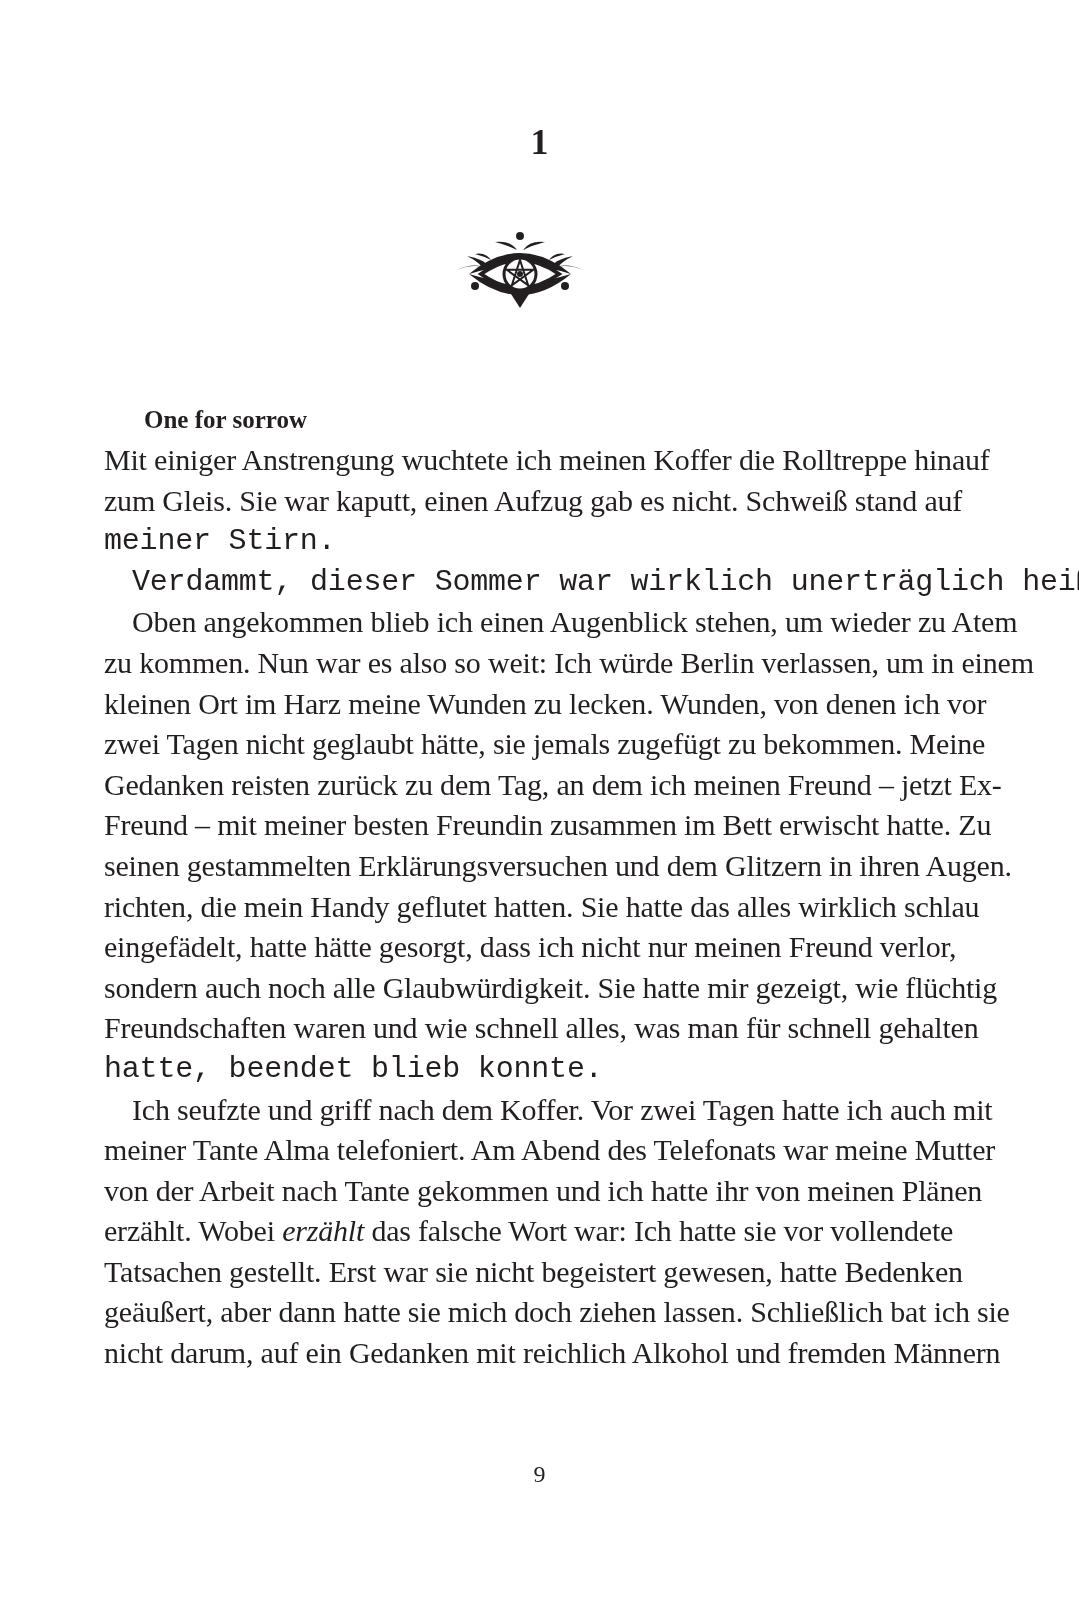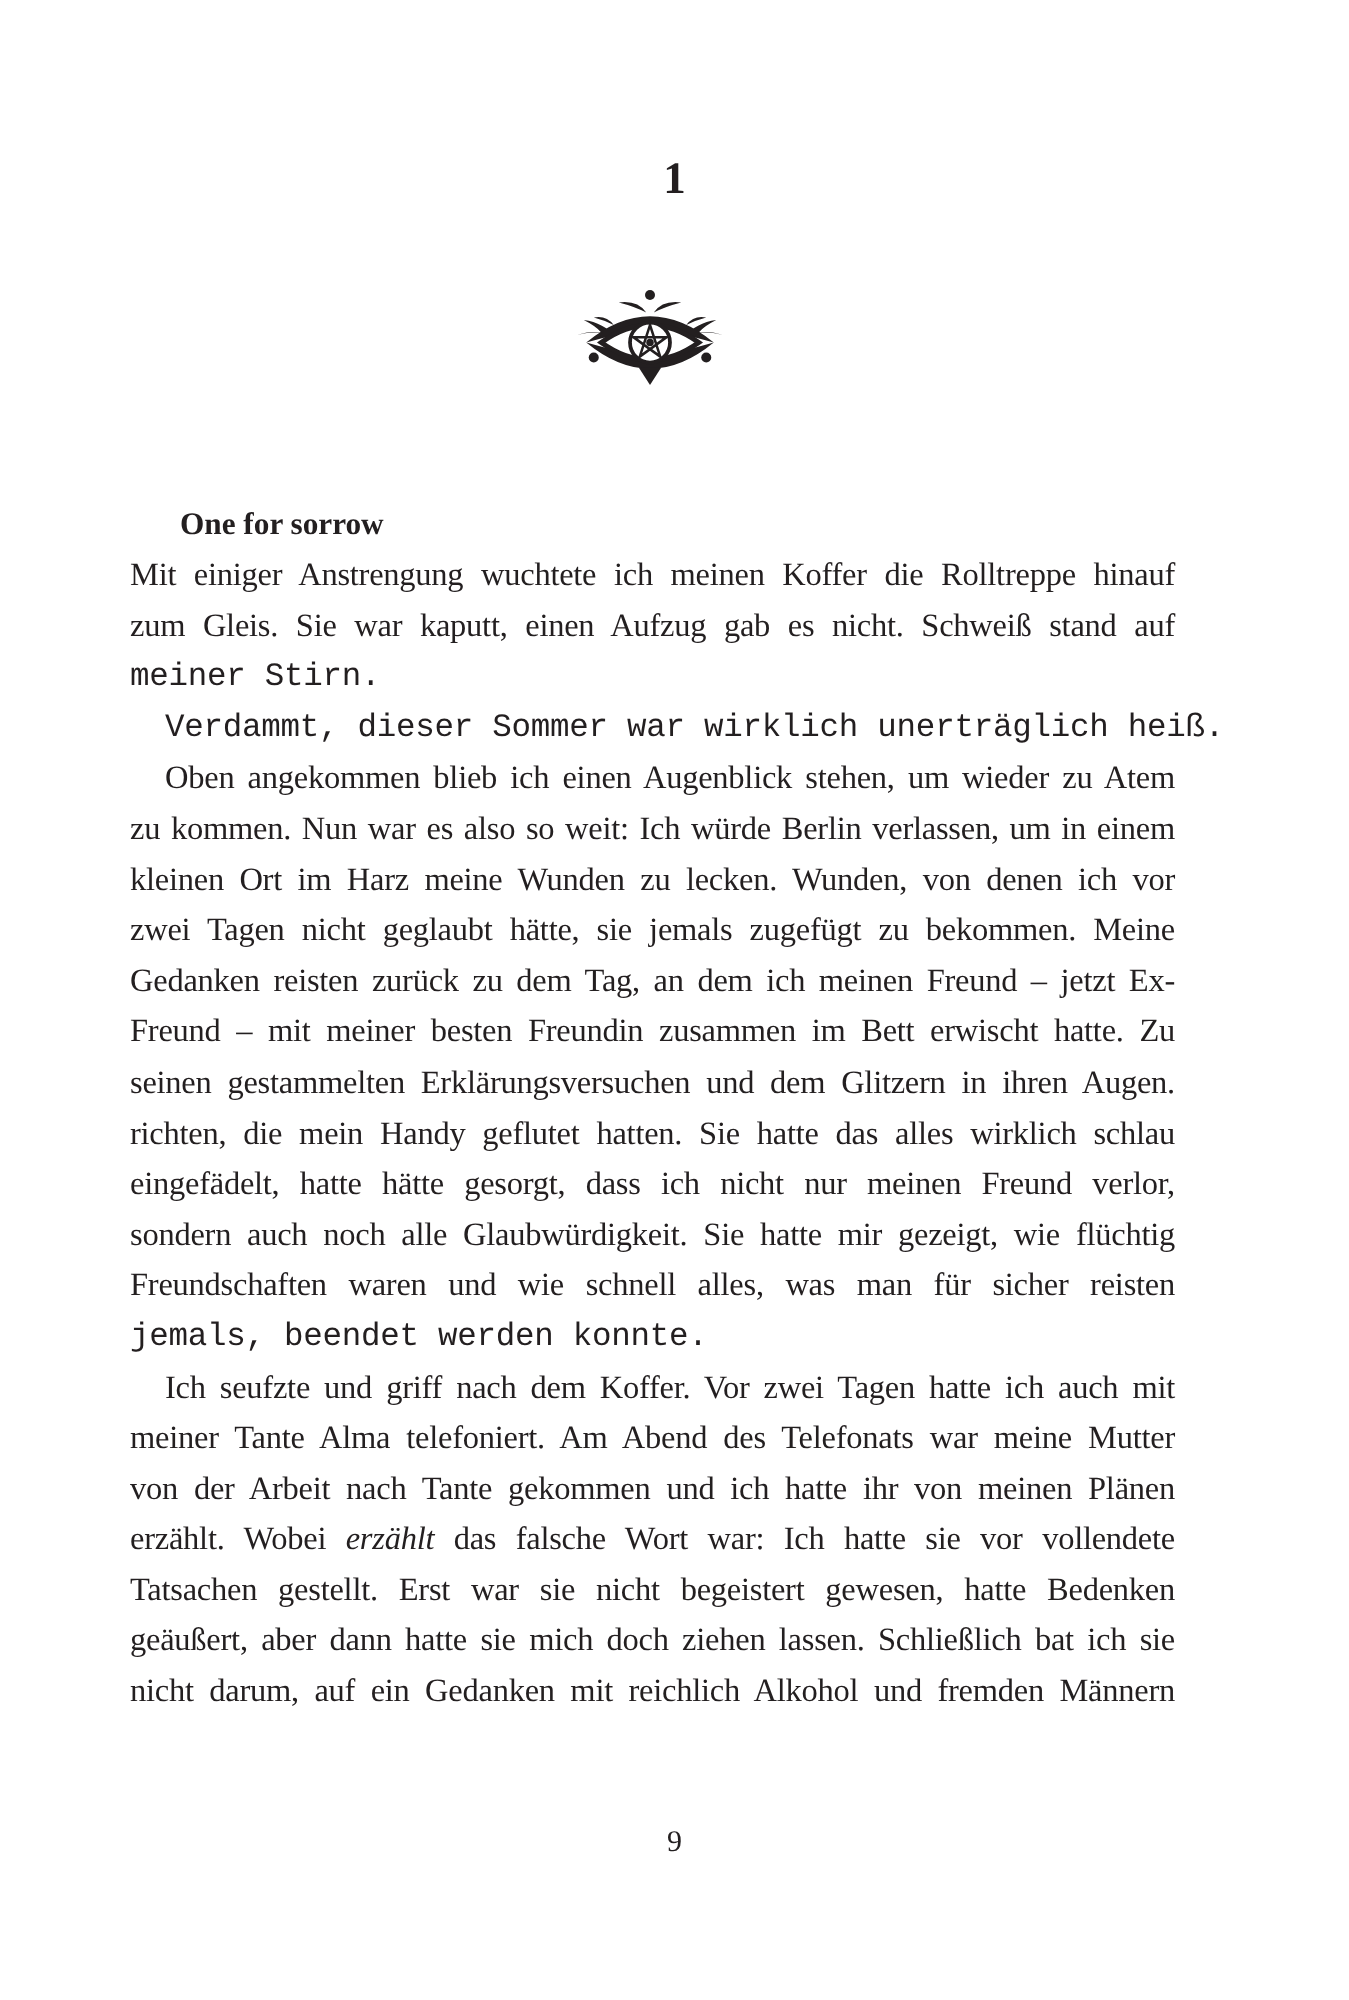--- a/index.html
+++ b/index.html
@@ -40,21 +40,21 @@
     }
     .section-title {
       font-size: 25px;
       font-weight: bold;
       line-height: 40px;
       height: 40px;
       white-space: nowrap;
       margin-left: 40px;
     }
     .line {
-      font-size: 26px;
+      font-size: 30px;
       line-height: 40.6px;
       height: 40.6px;
       white-space: nowrap;
       text-align: justify;
       text-align-last: justify;
       letter-spacing: -0.2px;
     }
     .line.last {
       text-align-last: left;
       font-family: Liberation Mono, monospace;
@@ -118,22 +118,22 @@
   <div class="line indent">Oben angekommen blieb ich einen Augenblick stehen, um wieder zu Atem</div>
   <div class="line">zu kommen. Nun war es also so weit: Ich würde Berlin verlassen, um in einem</div>
   <div class="line">kleinen Ort im Harz meine Wunden zu lecken. Wunden, von denen ich vor</div>
   <div class="line">zwei Tagen nicht geglaubt hätte, sie jemals zugefügt zu bekommen. Meine</div>
   <div class="line">Gedanken reisten zurück zu dem Tag, an dem ich meinen Freund – jetzt Ex-</div>
   <div class="line">Freund – mit meiner besten Freundin zusammen im Bett erwischt hatte. Zu</div>
   <div class="line">seinen gestammelten Erklärungsversuchen und dem Glitzern in ihren Augen.</div>
   <div class="line">richten, die mein Handy geflutet hatten. Sie hatte das alles wirklich schlau</div>
   <div class="line">eingefädelt, hatte hätte gesorgt, dass ich nicht nur meinen Freund verlor,</div>
   <div class="line">sondern auch noch alle Glaubwürdigkeit. Sie hatte mir gezeigt, wie flüchtig</div>
-  <div class="line">Freundschaften waren und wie schnell alles, was man für sicher reisten</div>
-  <div class="line last">jemals, beendet werden konnte.</div>
+  <div class="line">Freundschaften waren und wie schnell alles, was man für schnell gehalten</div>
+  <div class="line last">hatte, beendet blieb konnte.</div>
   <div class="line indent">Ich seufzte und griff nach dem Koffer. Vor zwei Tagen hatte ich auch mit</div>
   <div class="line">meiner Tante Alma telefoniert. Am Abend des Telefonats war meine Mutter</div>
   <div class="line">von der Arbeit nach Tante gekommen und ich hatte ihr von meinen Plänen</div>
   <div class="line"><span>erzählt. Wobei </span><em>erzählt</em><span> das falsche Wort war: Ich hatte sie vor vollendete</span></div>
   <div class="line">Tatsachen gestellt. Erst war sie nicht begeistert gewesen, hatte Bedenken</div>
   <div class="line">geäußert, aber dann hatte sie mich doch ziehen lassen. Schließlich bat ich sie</div>
   <div class="line">nicht darum, auf ein Gedanken mit reichlich Alkohol und fremden Männern</div>
 </div>
 
 <div class="page-number">9</div>

